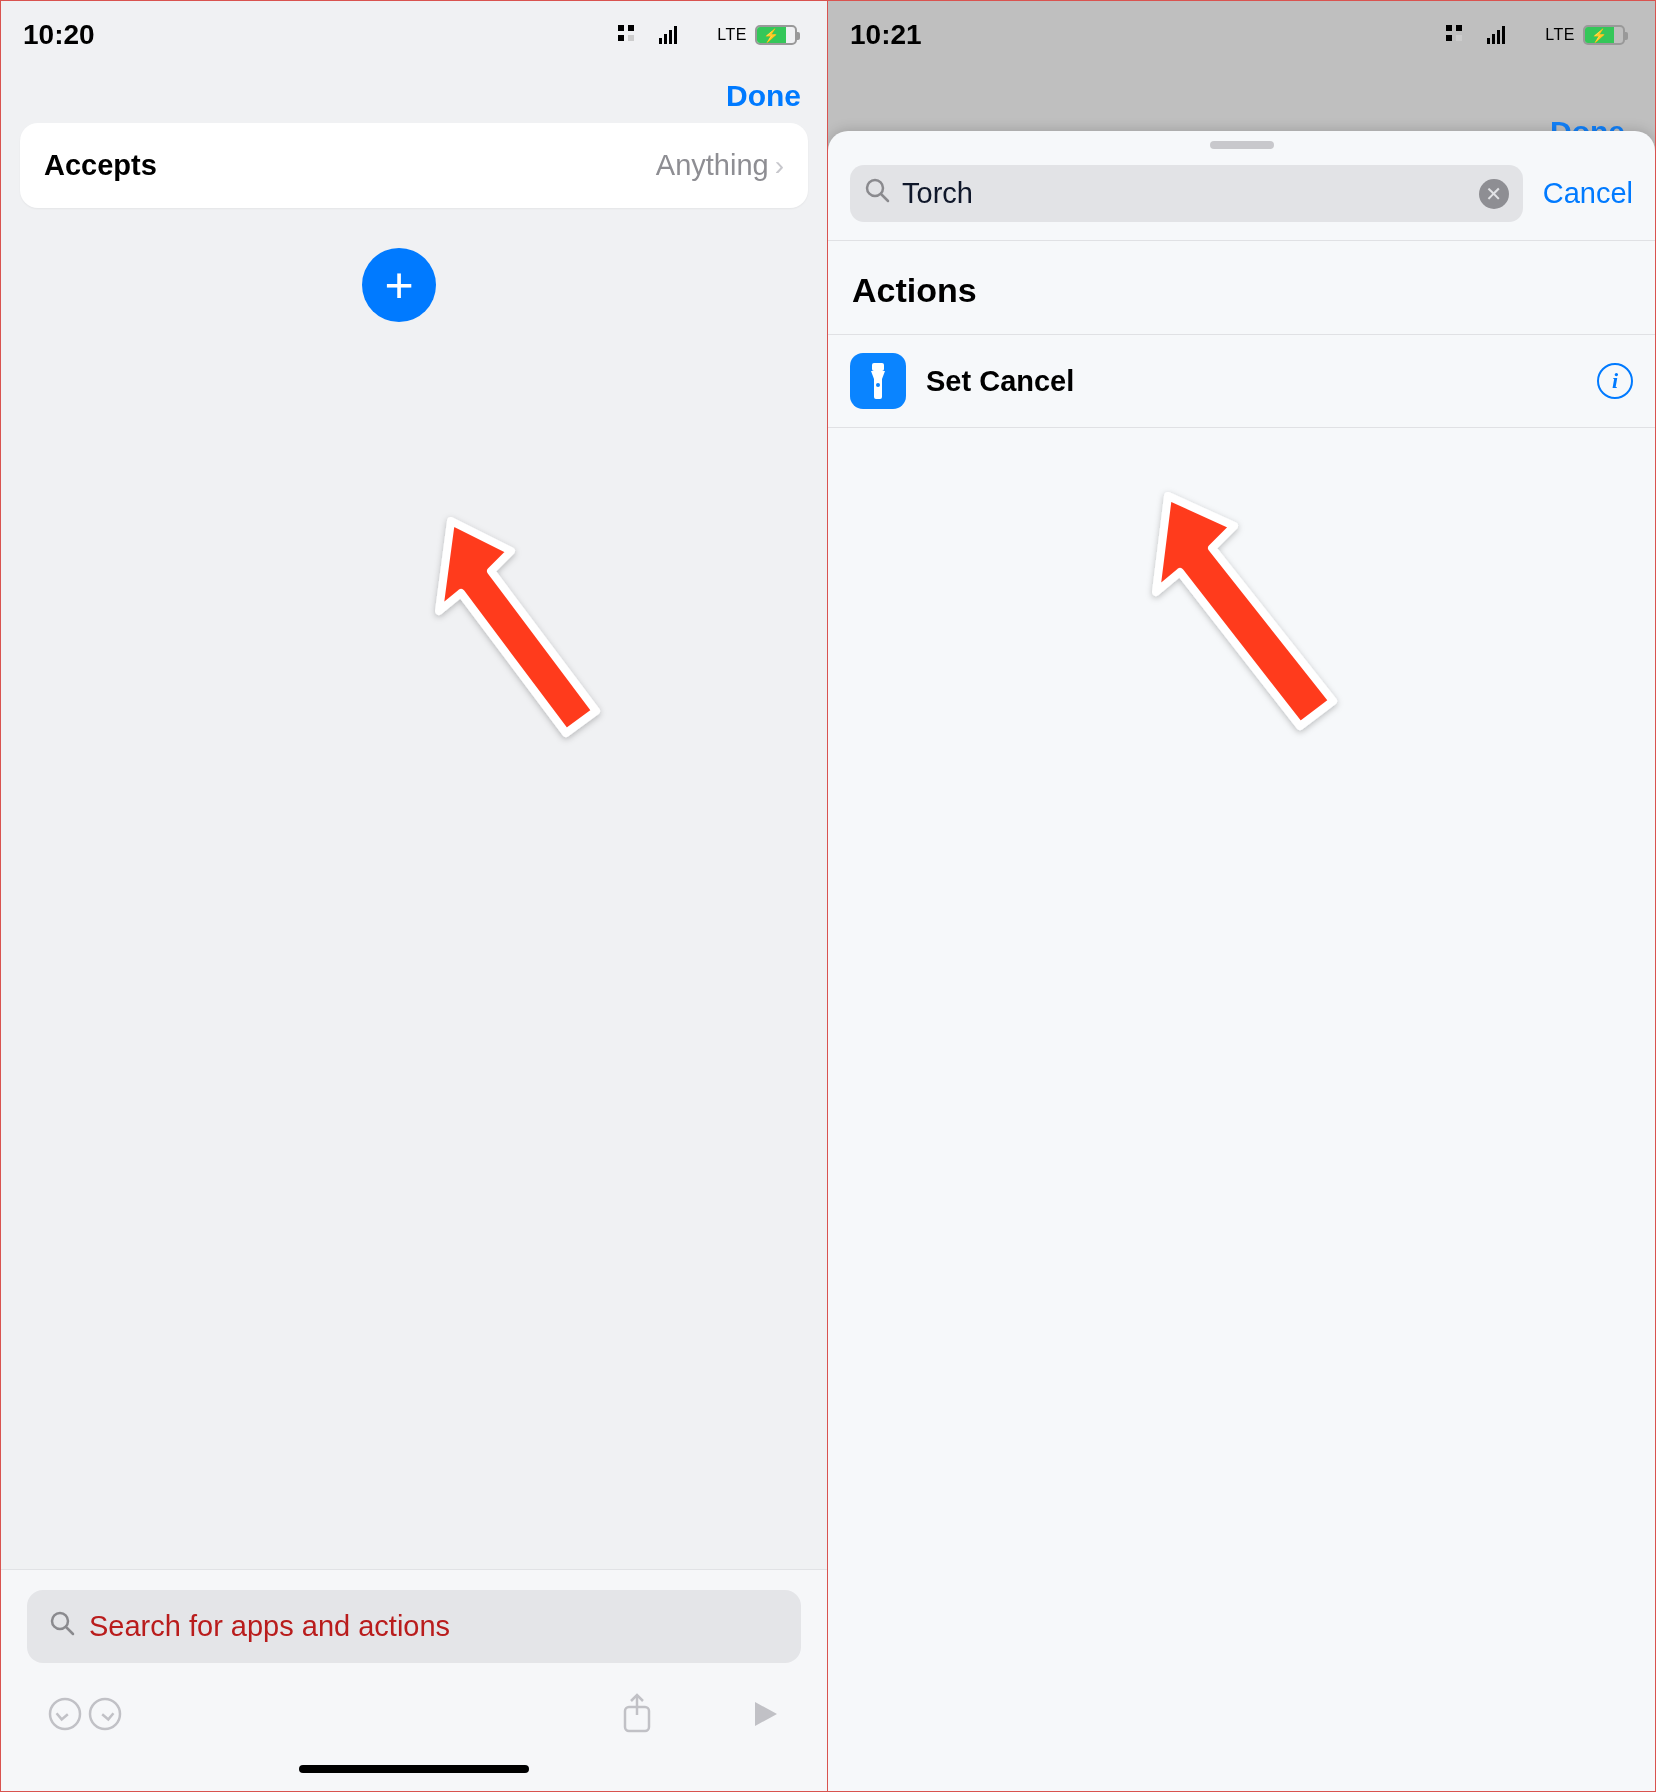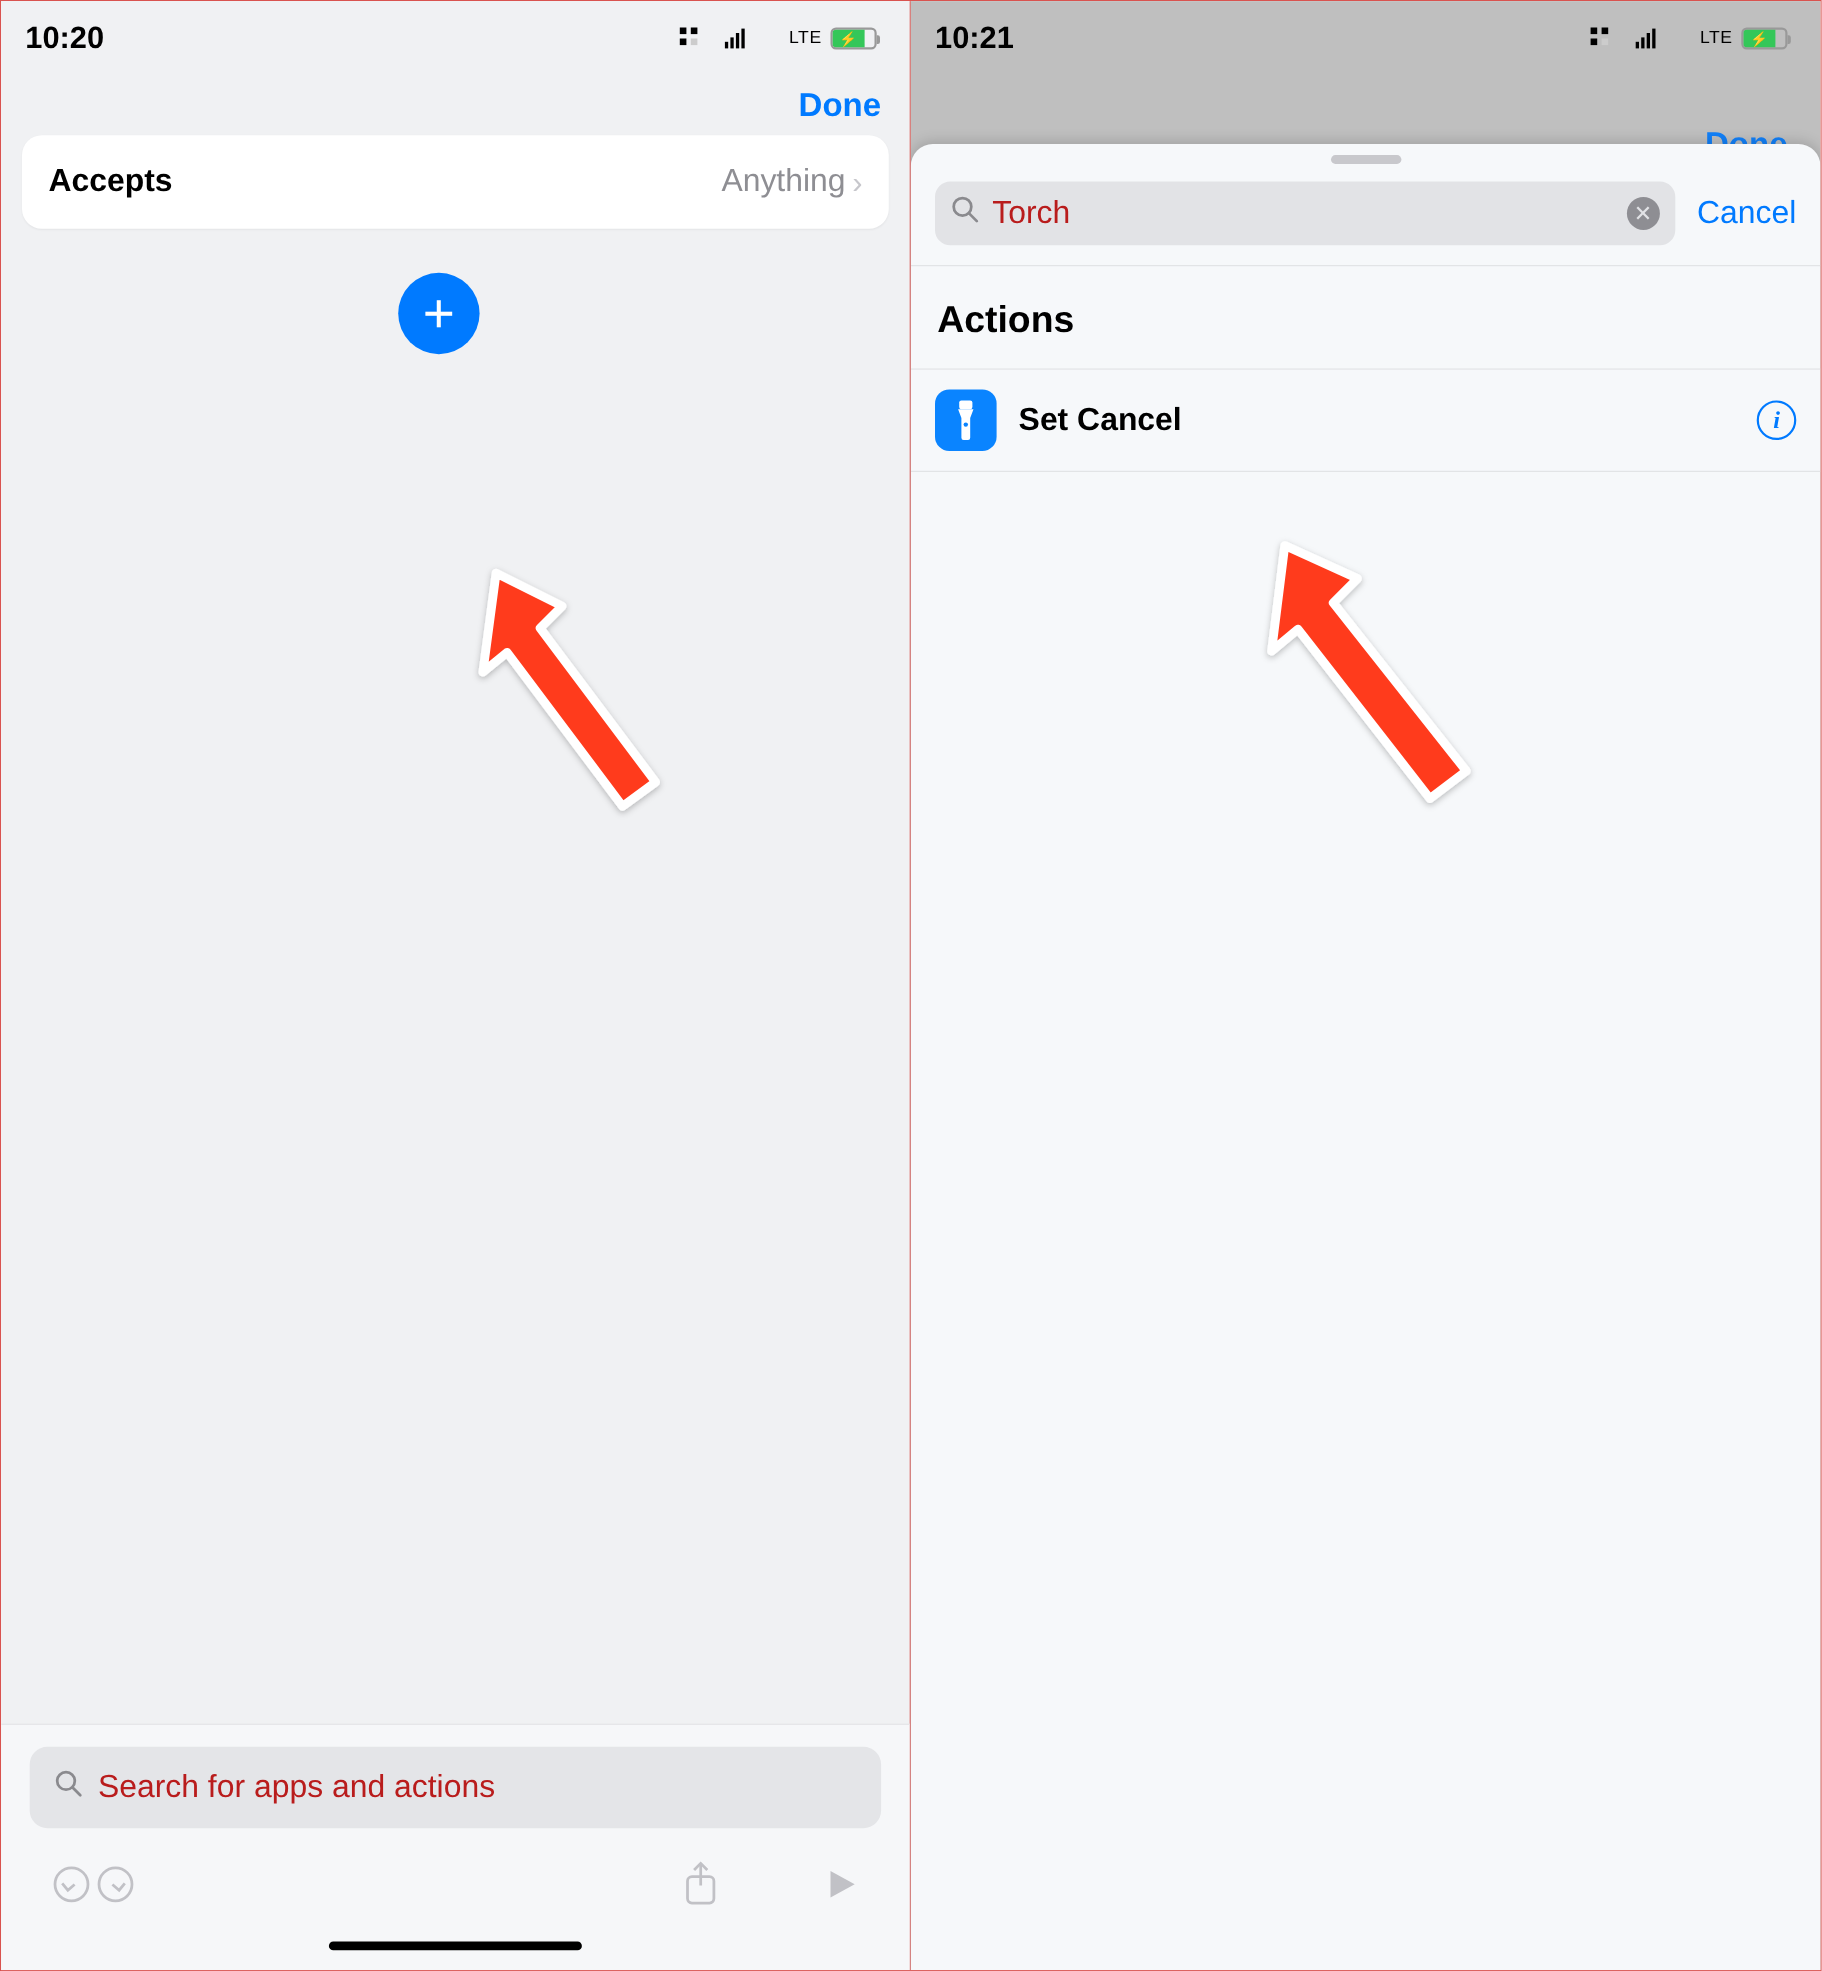--- a/index.html
+++ b/index.html
@@ -130,21 +130,21 @@
   .grabber{width:64px;height:8px;background:#c8c8cc;border-radius:5px;margin:10px auto;}
   .sheet-top{
     display:flex;align-items:center;gap:20px;padding:6px 22px 18px 22px;
   }
   .search-field{
     flex:1;background:#e2e3e6;border-radius:14px;
     display:flex;align-items:center;padding:12px 14px;gap:12px;
     font-size:29px;
   }
   .search-field input{
-    flex:1;background:transparent;border:none;font-size:29px;outline:none;color:#b91c1c;
+    flex:1;background:transparent;border:none;font-size:29px;outline:none;color:#0f172a;
     font-family:inherit;
   }
   .clear-btn{
     width:30px;height:30px;border-radius:50%;background:#8e8e93;
     display:flex;align-items:center;justify-content:center;color:#e2e3e6;font-size:20px;
   }
   .cancel-link{color:#007aff;font-size:29px;}
 
   .section-border{border-top:1px solid #e0e1e4;}
   .actions-header{

